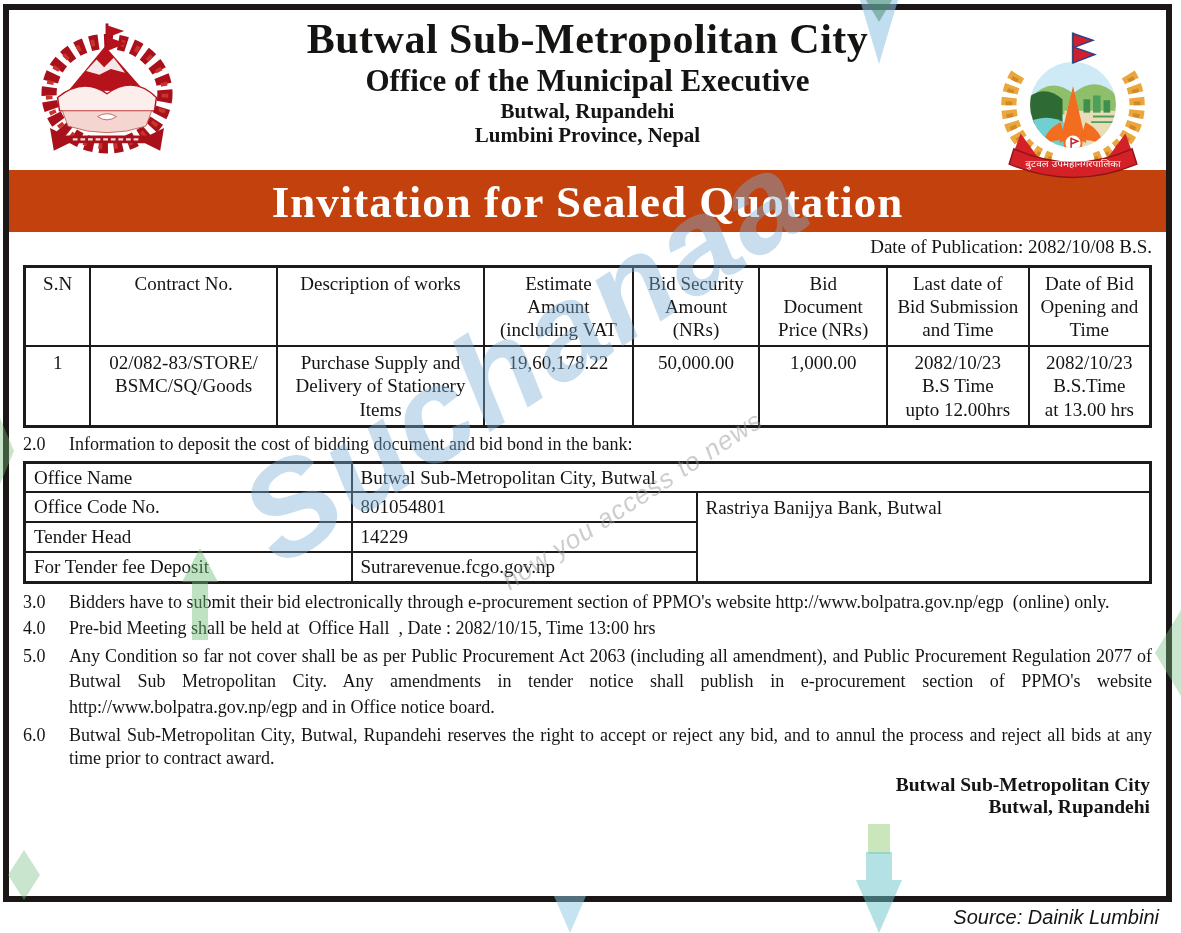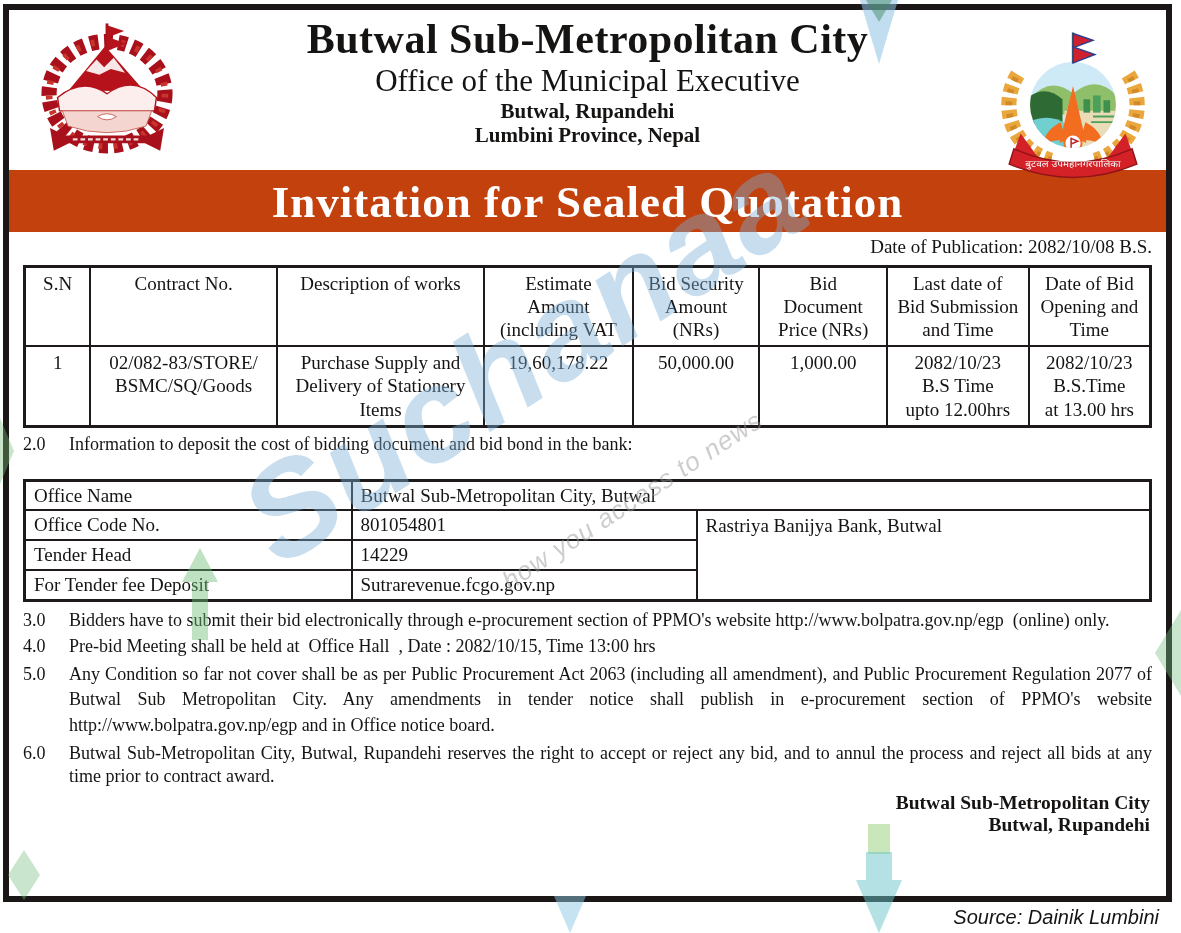--- a/index.html
+++ b/index.html
@@ -11,21 +11,21 @@
   .frame{
     position:absolute;left:3px;top:4px;width:1157px;height:886px;
     border:6px solid #1b1716;background:#ffffff;
   }
   
   .header{position:relative;height:160px;background:#fff;}
   .logo-left{position:absolute;left:22px;top:4px;width:152px;height:150px;}
   .logo-right{position:absolute;right:12px;top:16px;width:162px;height:158px;}
   .header-text{text-align:center;padding-top:8px;line-height:1.04;}
   .h-title{font-size:42px;font-weight:bold;letter-spacing:.5px;}
-  .h-sub{font-size:31px;font-weight:normal;margin-top:3px;}
+  .h-sub{font-size:31px;font-weight:bold;margin-top:3px;}
   .h-line3{font-size:21px;font-weight:bold;margin-top:4px;}
   .h-line4{font-size:21px;font-weight:bold;margin-top:2px;}
   
   .banner{
     height:62px;background:#c2410c;color:#fff;text-align:center;
     font-size:45px;font-weight:bold;line-height:64px;letter-spacing:1px;
   }
   
   .content{position:relative;padding:0 14px;}
   .pubdate{text-align:right;font-size:19px;margin-top:4px;line-height:1.2;}
@@ -35,21 +35,21 @@
   .clause.loose{line-height:1.42;margin-top:4px;}
   
   table{border-collapse:collapse;width:100%;}
   .works{margin-top:6px;border:3px solid #1d1a19;}
   .works td{
     border:2px solid #1d1a19;text-align:center;vertical-align:top;
     font-size:19px;line-height:1.22;padding:4px 2px;white-space:pre-line;
   }
   .works tr{height:78px;}
   
-  .bank{margin-top:23px;border:3px solid #1d1a19;}
+  .bank{margin-top:5px;border:3px solid #1d1a19;}
   .bank td{
     border:2px solid #1d1a19;text-align:left;vertical-align:middle;
     font-size:19px;padding:2px 8px;line-height:1.15;
   }
   .bank tr{height:30px;}
   .bank .bankname{vertical-align:top;padding-top:4px;}
   
   .signature{
     margin-top:4px;text-align:right;font-weight:bold;
     font-size:19.5px;line-height:1.16;padding-right:2px;

